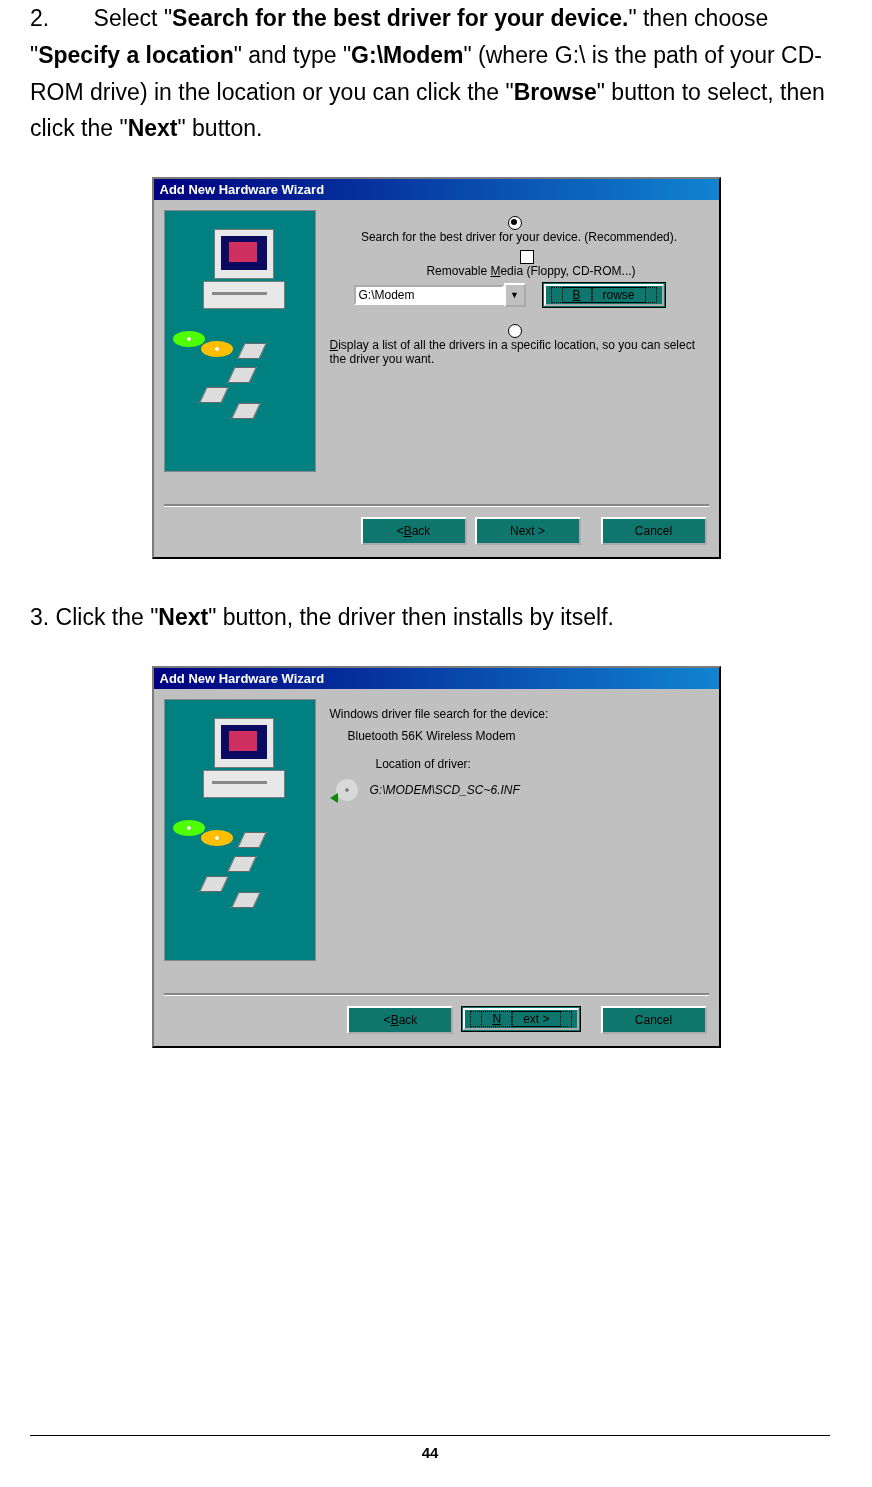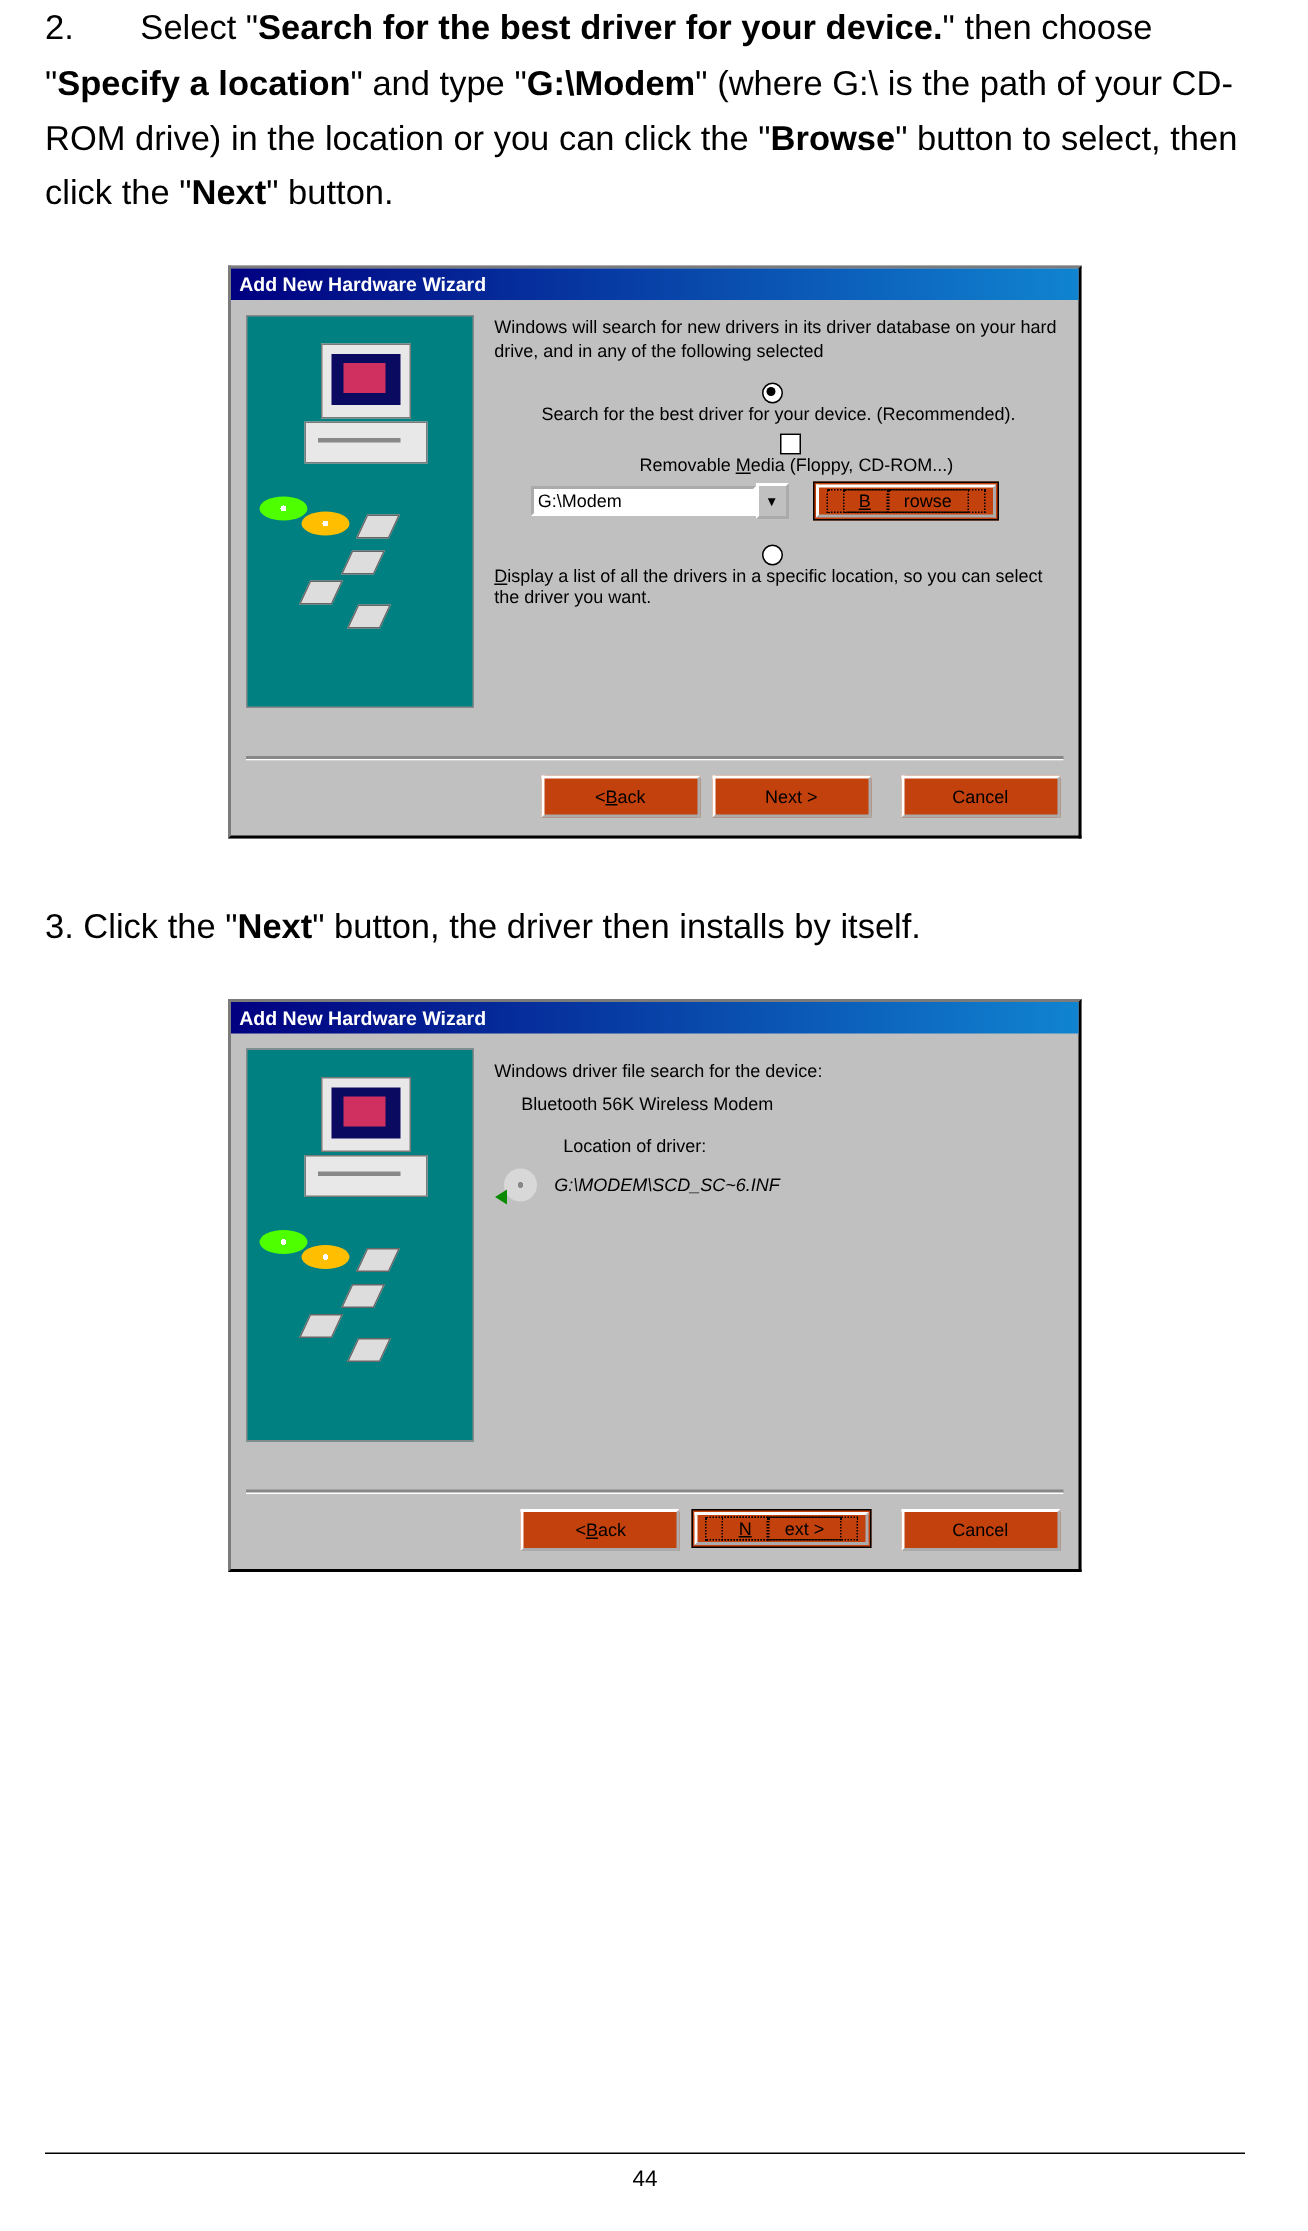--- a/index.html
+++ b/index.html
@@ -34,34 +34,34 @@
   .intro{margin-bottom:10px;line-height:1.35;}
   .opt{display:flex;align-items:center;margin:4px 0;flex-direction:column;}
   .radio{width:12px;height:12px;border:1px solid #000;border-radius:50%;background:#fff;margin:2px 8px 0 0;flex:none;position:relative;}
   .radio.sel::after{content:"";position:absolute;top:2px;left:2px;width:6px;height:6px;background:#000;border-radius:50%;}
   .check{width:12px;height:12px;border:1px solid #000;background:#fff;margin:2px 8px 0 0;flex:none;position:relative;}
   .check.sel::after{content:"✓";position:absolute;top:-3px;left:0;font-size:12px;font-weight:bold;}
   .sub{margin-left:24px;}
   .combo{display:flex;align-items:center;margin-top:4px;}
   .combo input{width:150px;height:20px;border:2px inset #fff;background:#fff;font-family:inherit;font-size:12px;padding:0 3px;box-sizing:border-box;}
   .combo .drop{width:18px;height:20px;background:#c0c0c0;border:2px outset #fff;display:flex;align-items:center;justify-content:center;font-size:9px;margin-right:16px;}
-  .btn{min-width:78px;height:24px;background:#c2410c;border:2px outset #fff;font-family:inherit;font-size:12px;display:inline-flex;align-items:center;justify-content:center;padding:0 8px;}
+  .btn{min-width:78px;height:24px;background:#0f766e;border:2px outset #fff;font-family:inherit;font-size:12px;display:inline-flex;align-items:center;justify-content:center;padding:0 8px;}
   .btn.default{border:1px solid #000;position:relative;}
   .btn.default::before{content:"";position:absolute;inset:1px;border:2px outset #fff;}
   .btn.default span{border:1px dotted #000;padding:0 10px;position:relative;}
   .sep-line{height:2px;background:#888;border-bottom:1px solid #fff;margin:8px 10px 0 10px;}
   .footer{display:flex;justify-content:flex-end;gap:8px;padding:10px 12px 12px 0;}
   .footer .btn{min-width:86px;}
   .u{text-decoration:underline;}
   .info-line{margin:8px 0;}
   .loc-row{display:flex;align-items:center;margin-top:6px;font-style:italic;}
   .cd-icon{width:30px;height:22px;margin-right:10px;position:relative;}
   .cd-icon .disc{width:22px;height:22px;border-radius:50%;background:radial-gradient(circle,#888 0 2px,#d8d8d8 2px 11px);position:absolute;top:0;left:6px;}
   .cd-icon .arrow{position:absolute;left:0;top:14px;width:0;height:0;border-top:5px solid transparent;border-bottom:5px solid transparent;border-right:8px solid #0a8a00;}
-  .page-footer{position:absolute;bottom:26px;left:0;right:12px;text-align:center;border-top:1px solid #000;padding-top:8px;margin:0 30px;font-size:15px;font-weight:normal;}
+  .page-footer{position:absolute;bottom:26px;left:0;right:12px;text-align:center;border-top:1px solid #000;padding-top:8px;margin:0 30px;font-size:15px;font-weight:bold;}
 </style>
 </head>
 <body>
 
 <div class="page">
 
   <div class="step">
     <span class="step-num">2.</span>
     <span class="indent step-body" style="display:inline;">
       <span>Select "</span><b>Search for the best driver for your device.</b><span>" then choose "</span><b>Specify a location</b><span>" and type "</span><b>G:\Modem</b><span>" (where G:\ is the path of your CD-ROM drive) in the location or you can click the "</span><b>Browse</b><span>" button to select, then click the "</span><b>Next</b><span>" button.</span>
@@ -85,21 +85,20 @@
         <div class="disks">
           <div class="cd cd1"></div>
             <div class="cd cd2"></div>
           <div class="fl fl1"></div>
             <div class="fl fl2"></div>
             <div class="fl fl3"></div>
             <div class="fl fl4"></div>
         </div>
       </div>
       <div class="content">
-        <div class="intro">Windows will search for new drivers in its driver database on your hard drive, and in any of the following selected</div>
 
         <div class="opt">
           <span class="radio sel"></span>
           <span>Search for the best driver for your device. (Recommended).</span>
         </div>
 
         <div class="opt sub">
           <span class="check"></span>
           <span><span>Removable </span><span class="u">M</span><span>edia (Floppy, CD-ROM...)</span></span>
         </div>

